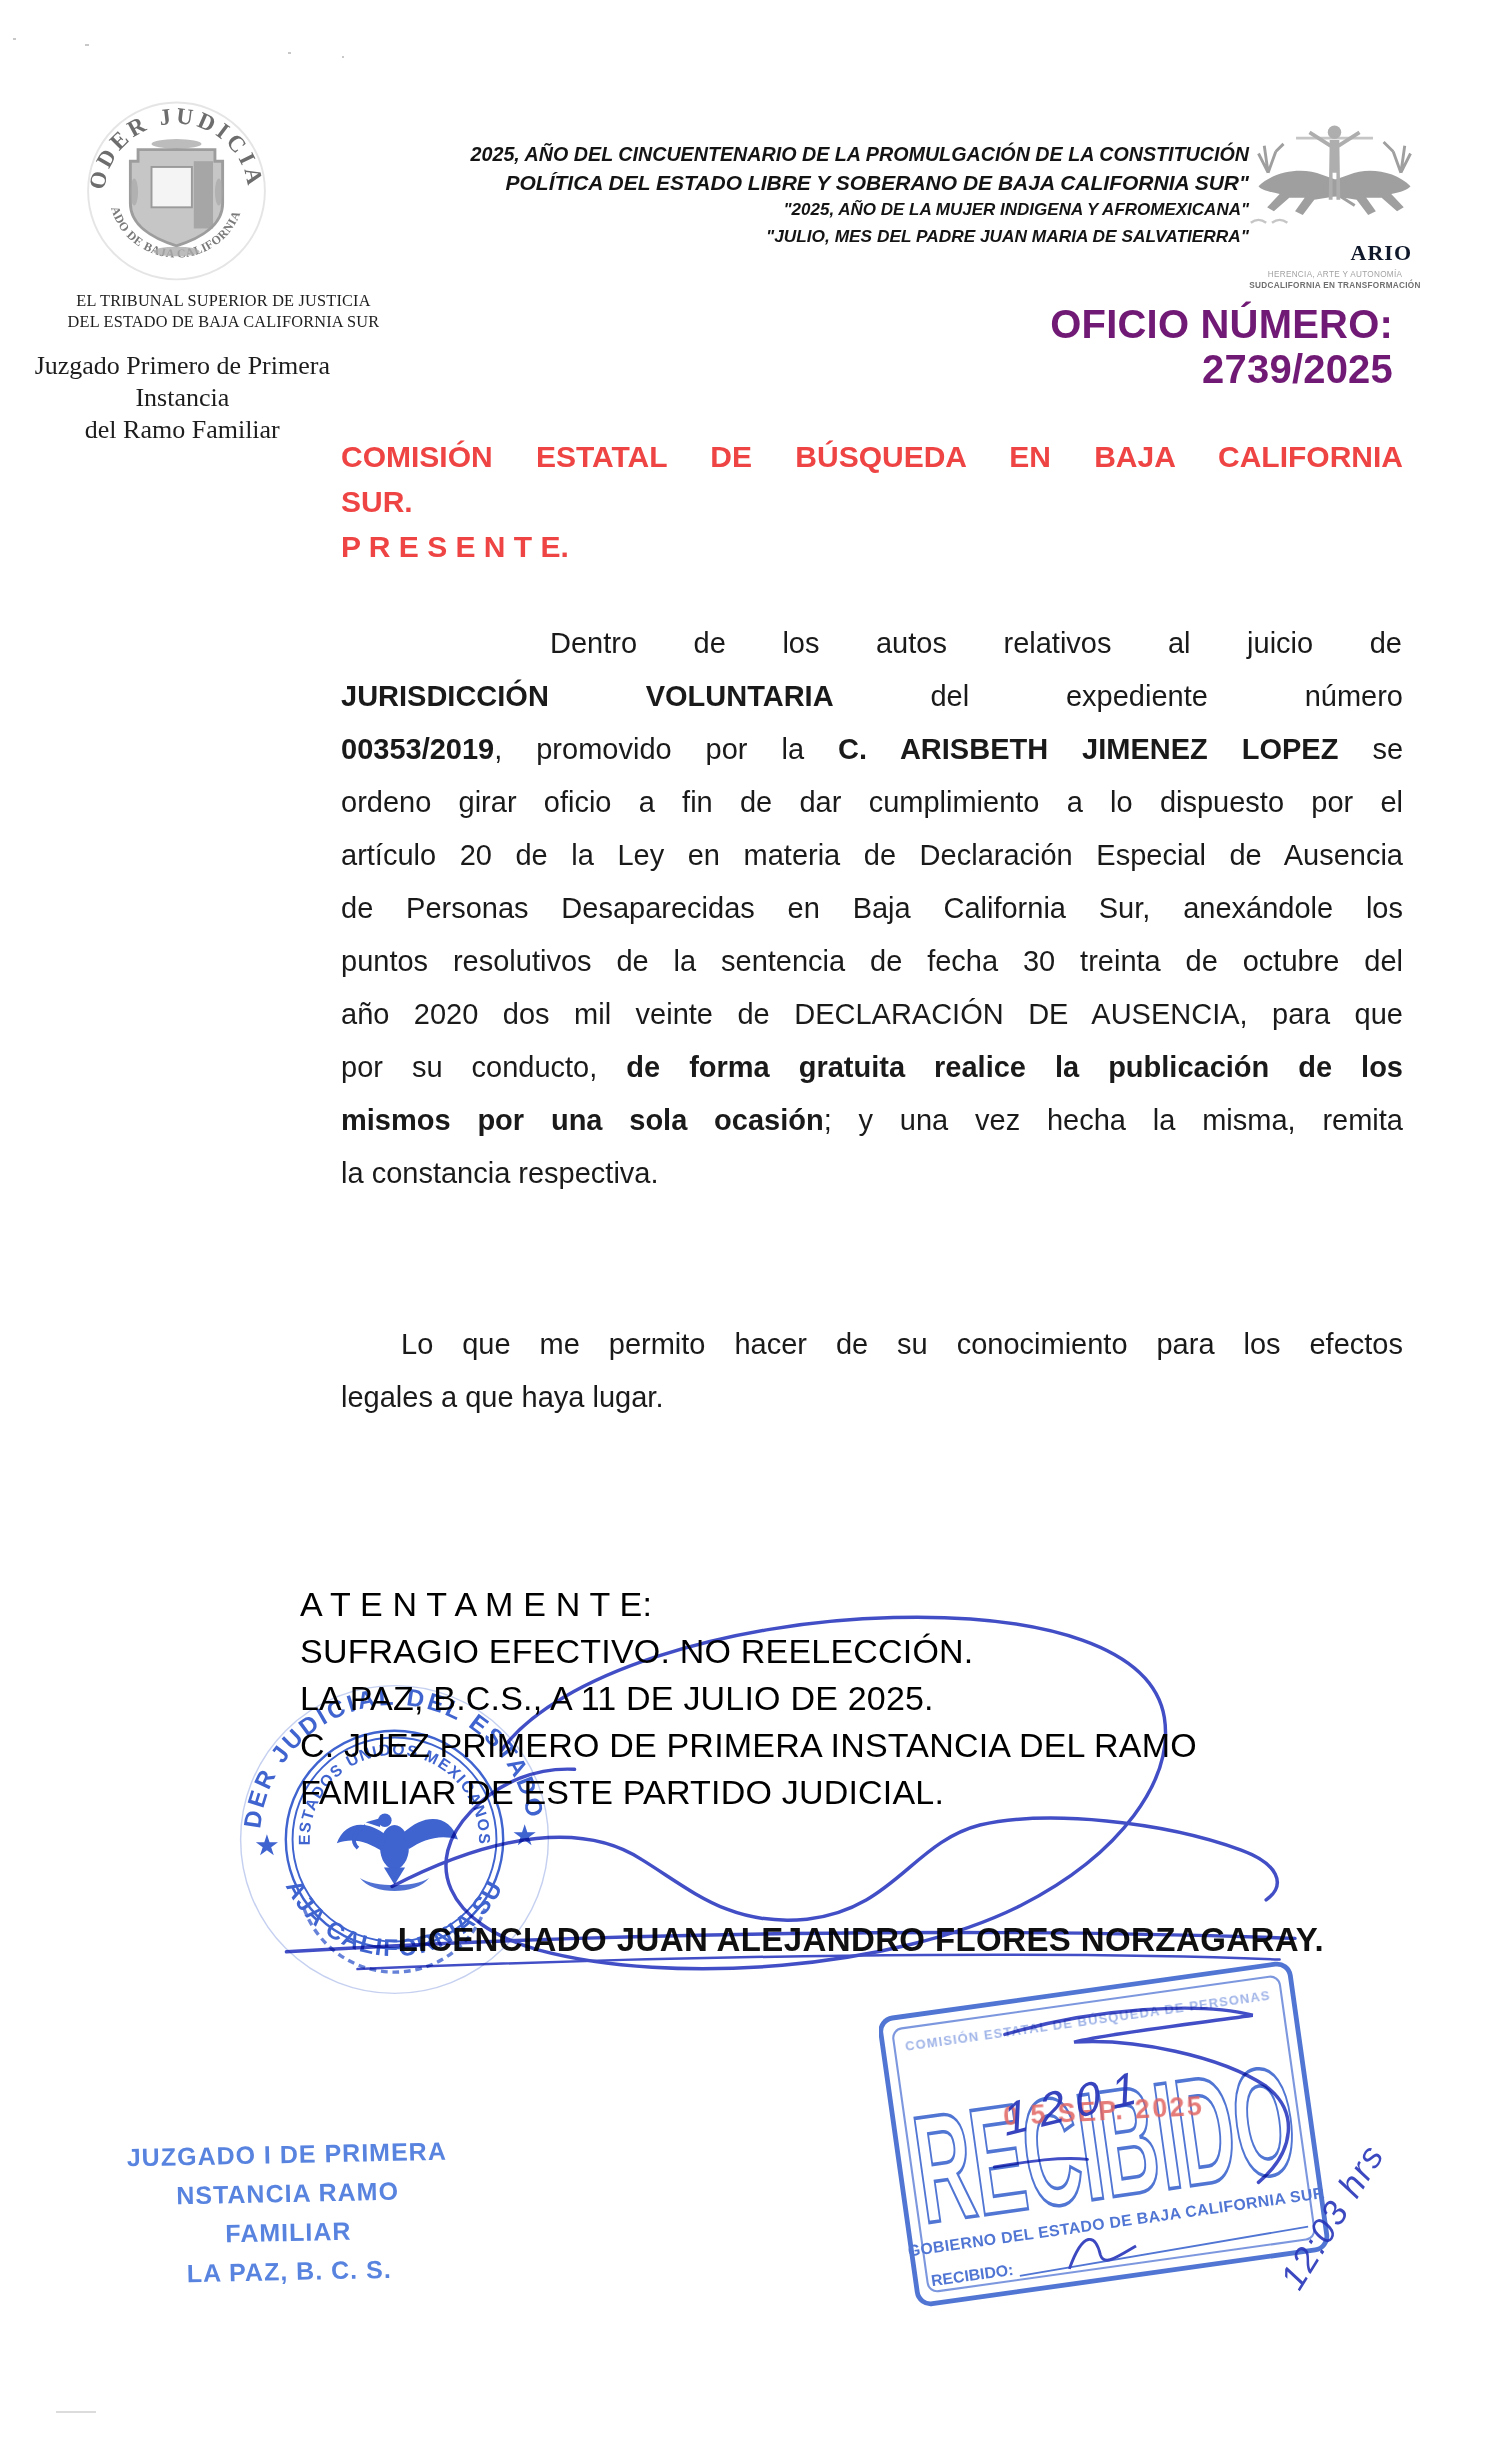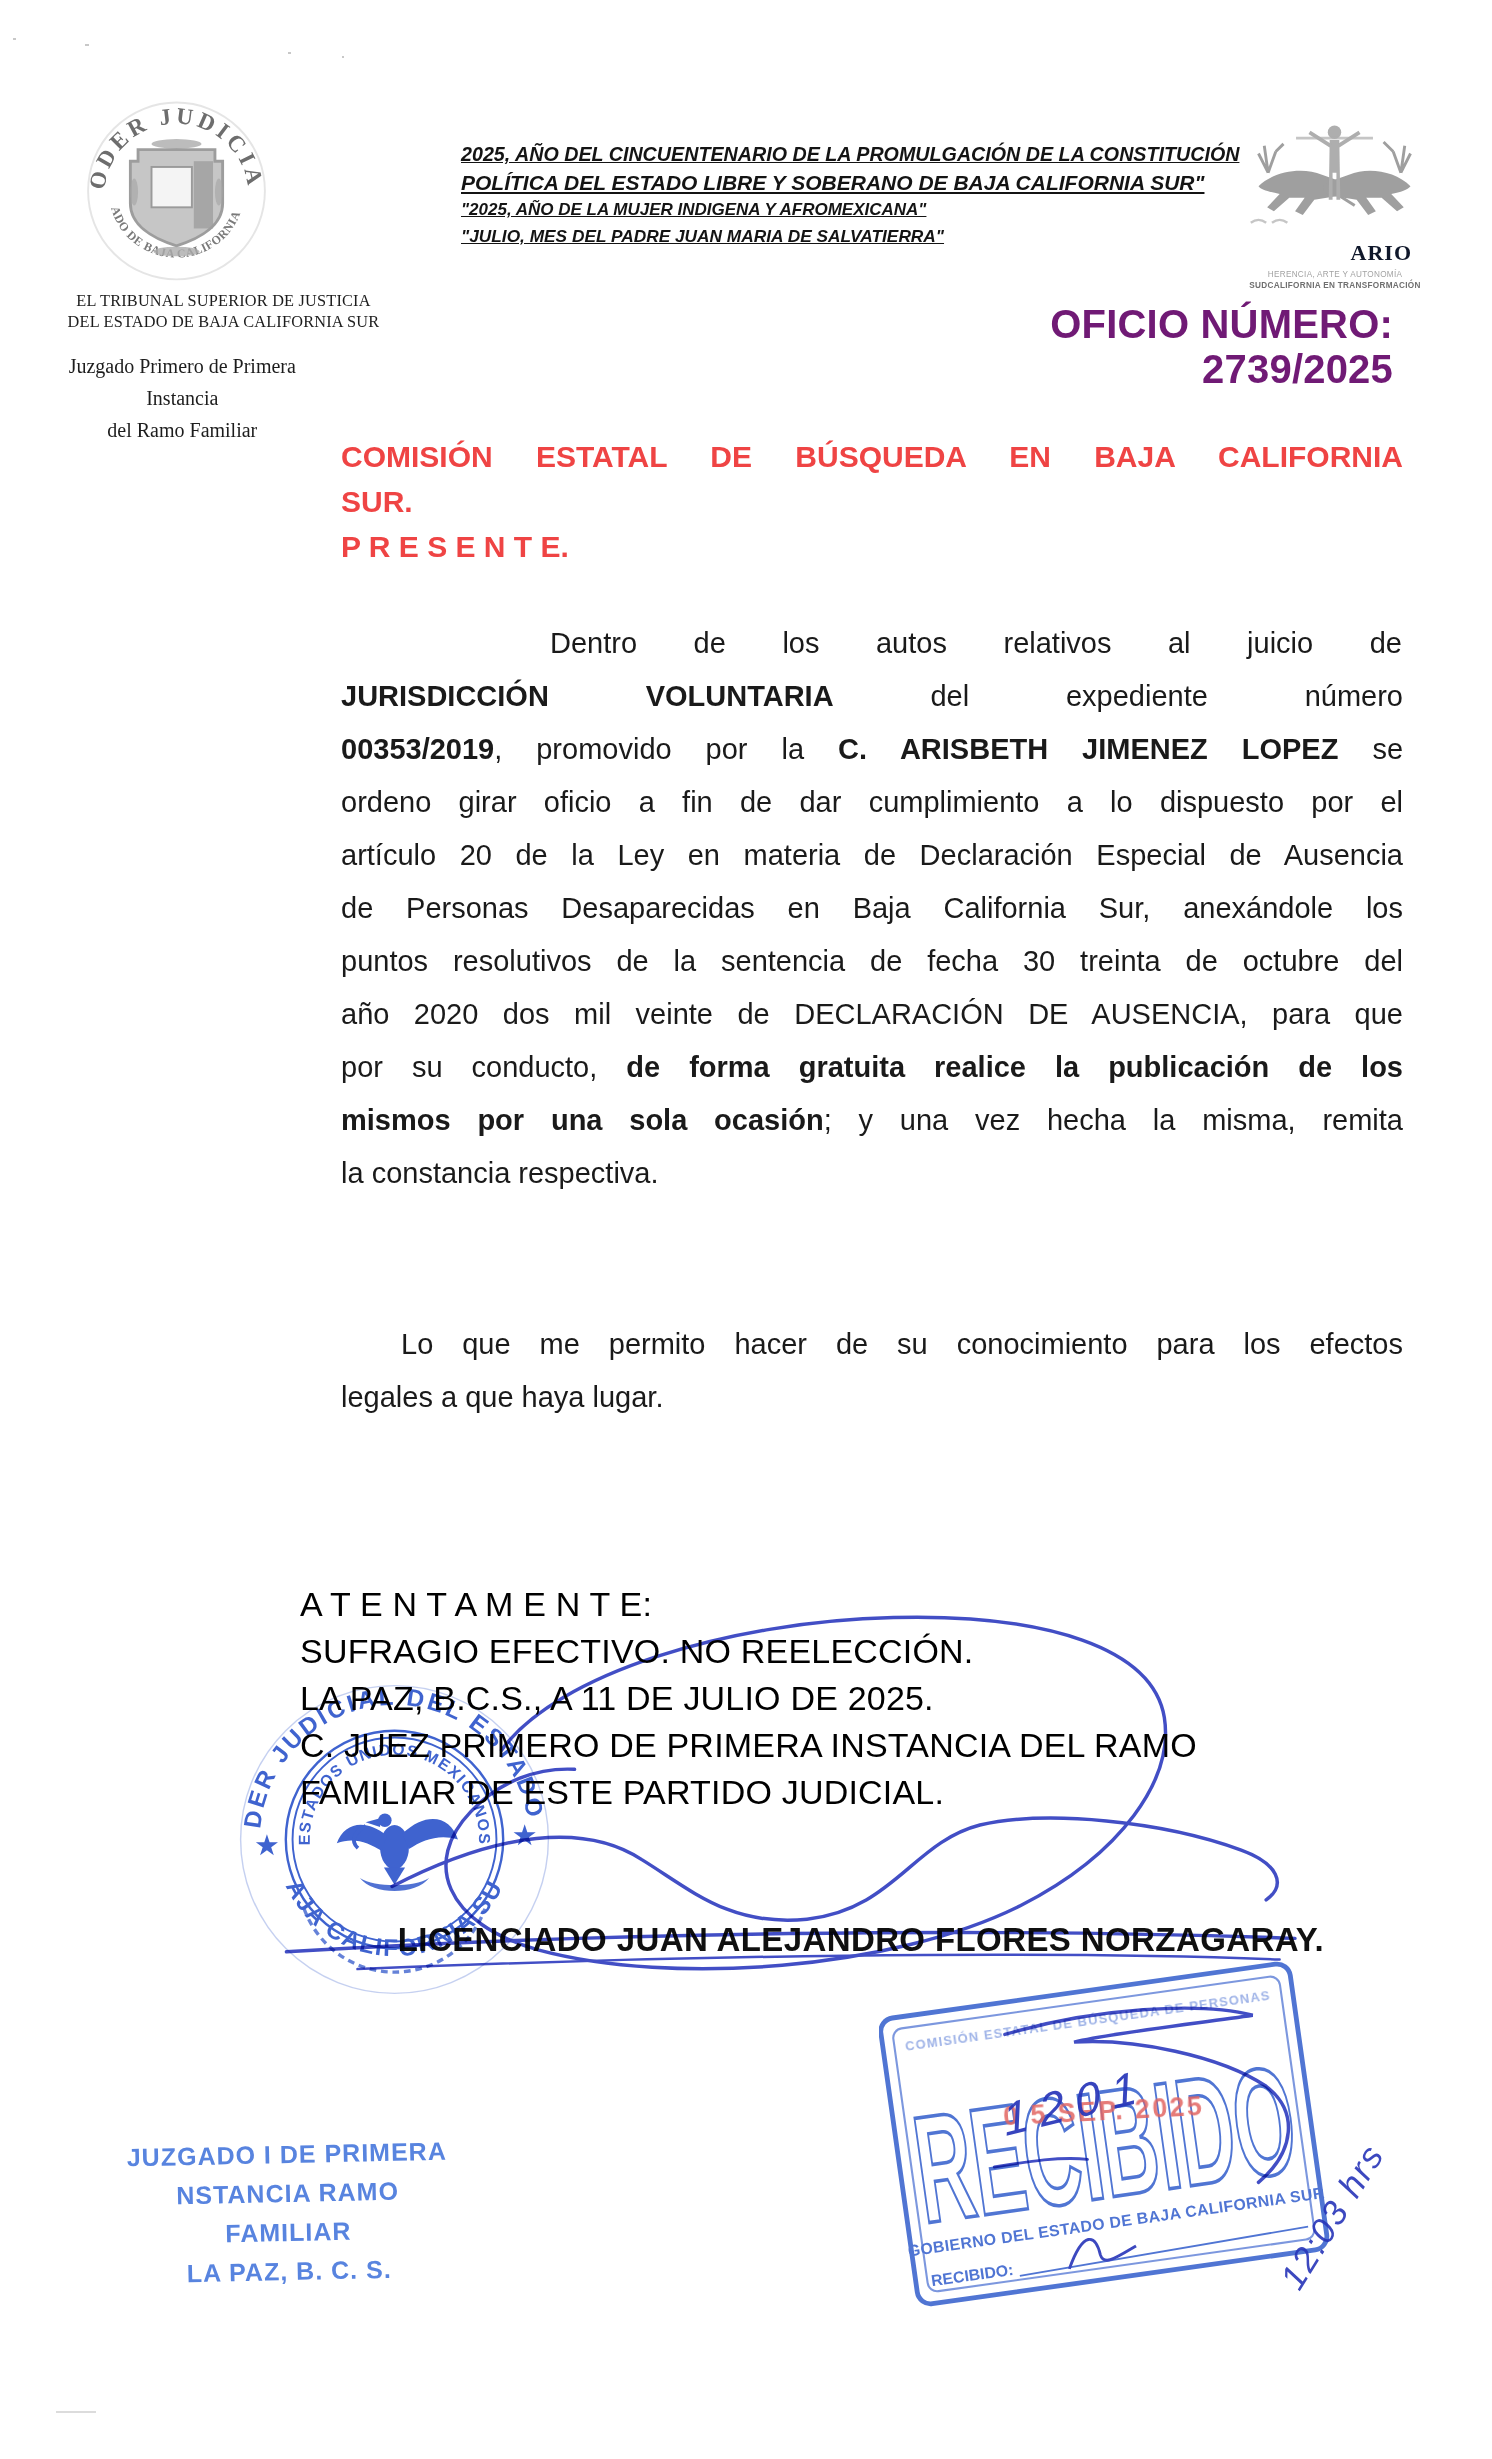--- a/index.html
+++ b/index.html
@@ -1,28 +1,28 @@
 <!DOCTYPE html>
 <html><head>
 <meta charset="utf-8">
 <style>
   html,body{margin:0;padding:0;background:#dcdcdc;}
   .page{position:relative;width:1493px;height:2459px;margin:0 auto;background:#ffffff;
         font-family:"Liberation Sans",sans-serif;color:#161616;overflow:hidden;}
   .abs{position:absolute;}
   
-  .q{text-align:left;font-weight:bold;font-style:italic;color:#141414;text-decoration:underline;}
+  .q{text-align:right;font-weight:bold;font-style:italic;color:#141414;}
   .q1{font-size:19.7px;line-height:29px;}
   .q2{font-size:21px;line-height:28px;}
   .q3{font-size:17px;line-height:26px;}
   .q4{font-size:17.3px;line-height:26px;}
   
   .serifc{font-family:"Liberation Serif",serif;text-align:center;color:#1d1d1d;}
   .trib{font-size:16.3px;line-height:21px;letter-spacing:0.2px;}
-  .juz{font-size:20px;line-height:32px;}
+  .juz{font-size:26px;line-height:32px;}
   .oficio{font-weight:bold;font-size:40px;text-align:right;letter-spacing:0.2px;color:#701a75;}
   
   .addr{width:1062px;font-weight:bold;font-size:30px;line-height:45px;color:#ef4444;}
   .bodyl{width:1062px;font-size:29px;line-height:53px;color:#1a1a1a;}
   .j{text-align:justify;text-align-last:justify;}
   .ind1{padding-left:209px;width:852px;}
   .ind2{padding-left:60px;width:1002px;}
   .b{font-weight:bold;}
   .att{width:1114px;font-weight:normal;font-size:34px;line-height:47px;letter-spacing:0.2px;color:#000000;}
   .name{width:1076px;text-align:center;font-weight:bold;font-size:33px;letter-spacing:0.4px;color:#101010;}

